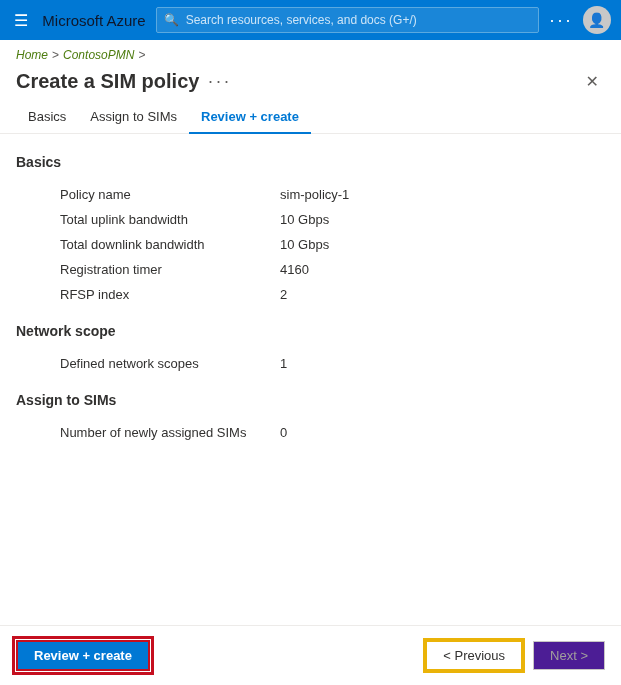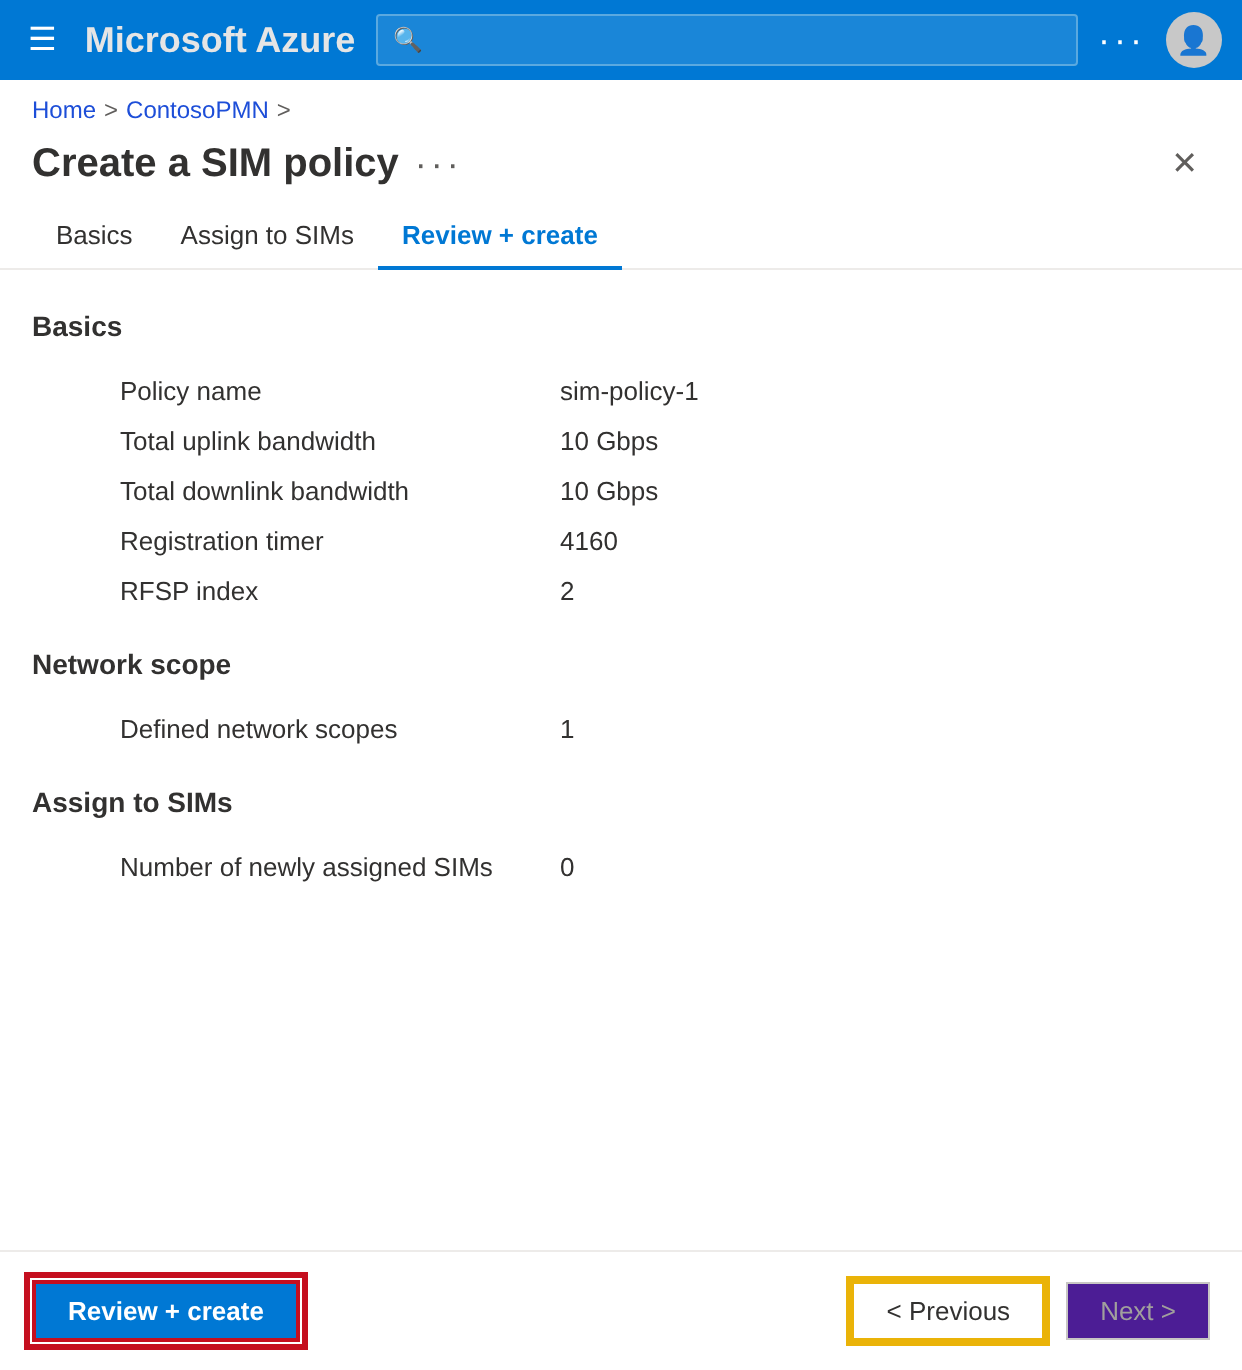--- a/index.html
+++ b/index.html
@@ -8,21 +8,21 @@
     
     .topbar {
       background: #0078d4;
       height: 40px;
       display: flex;
       align-items: center;
       padding: 0 10px;
       gap: 10px;
     }
     .topbar-menu-icon { color: #fff; font-size: 16px; cursor: pointer; padding: 4px; }
-    .topbar-logo { color: #e5e5e5; font-weight: 700; font-size: 18px; flex-shrink: 0; }
+    .topbar-logo { color: #0f172a; font-weight: 400; font-size: 15px; flex-shrink: 0; }
     .topbar-search {
       flex: 1;
       background: #1a86d8;
       border: 1px solid #5aa9e0;
       border-radius: 2px;
       height: 26px;
       display: flex;
       align-items: center;
       padding: 0 8px;
       gap: 6px;
@@ -41,21 +41,21 @@
     
     .breadcrumb {
       padding: 8px 16px 4px;
       font-size: 12px;
       color: #0078d4;
       display: flex;
       align-items: center;
       gap: 4px;
     }
     .breadcrumb span { color: #605e5c; }
-    .breadcrumb a { color: #1d4ed8; text-decoration: none; cursor: pointer; }
+    .breadcrumb a { color: #4d7c0f; text-decoration: none; cursor: pointer; font-style: italic; }
 
     
     .page-header {
       padding: 4px 16px 8px;
       display: flex;
       align-items: center;
       justify-content: space-between;
     }
     .page-title-row { display: flex; align-items: center; gap: 8px; }
     .page-title { font-size: 20px; font-weight: 600; color: #323130; }
@@ -154,20 +154,21 @@
     }
   </style>
 </head>
 <body>
 
 <div class="topbar">
   <span class="topbar-menu-icon">☰</span>
   <span class="topbar-logo">Microsoft Azure</span>
   <div class="topbar-search">
     <span class="topbar-search-icon">🔍</span>
+    <span>Search resources, services, and docs (G+/)</span>
   </div>
   <span class="topbar-dots">···</span>
   <div class="topbar-avatar">👤</div>
 </div>
 
 <div class="main-area">
 
   <div class="breadcrumb">
     <a>Home</a>
     <span>&gt;</span>

